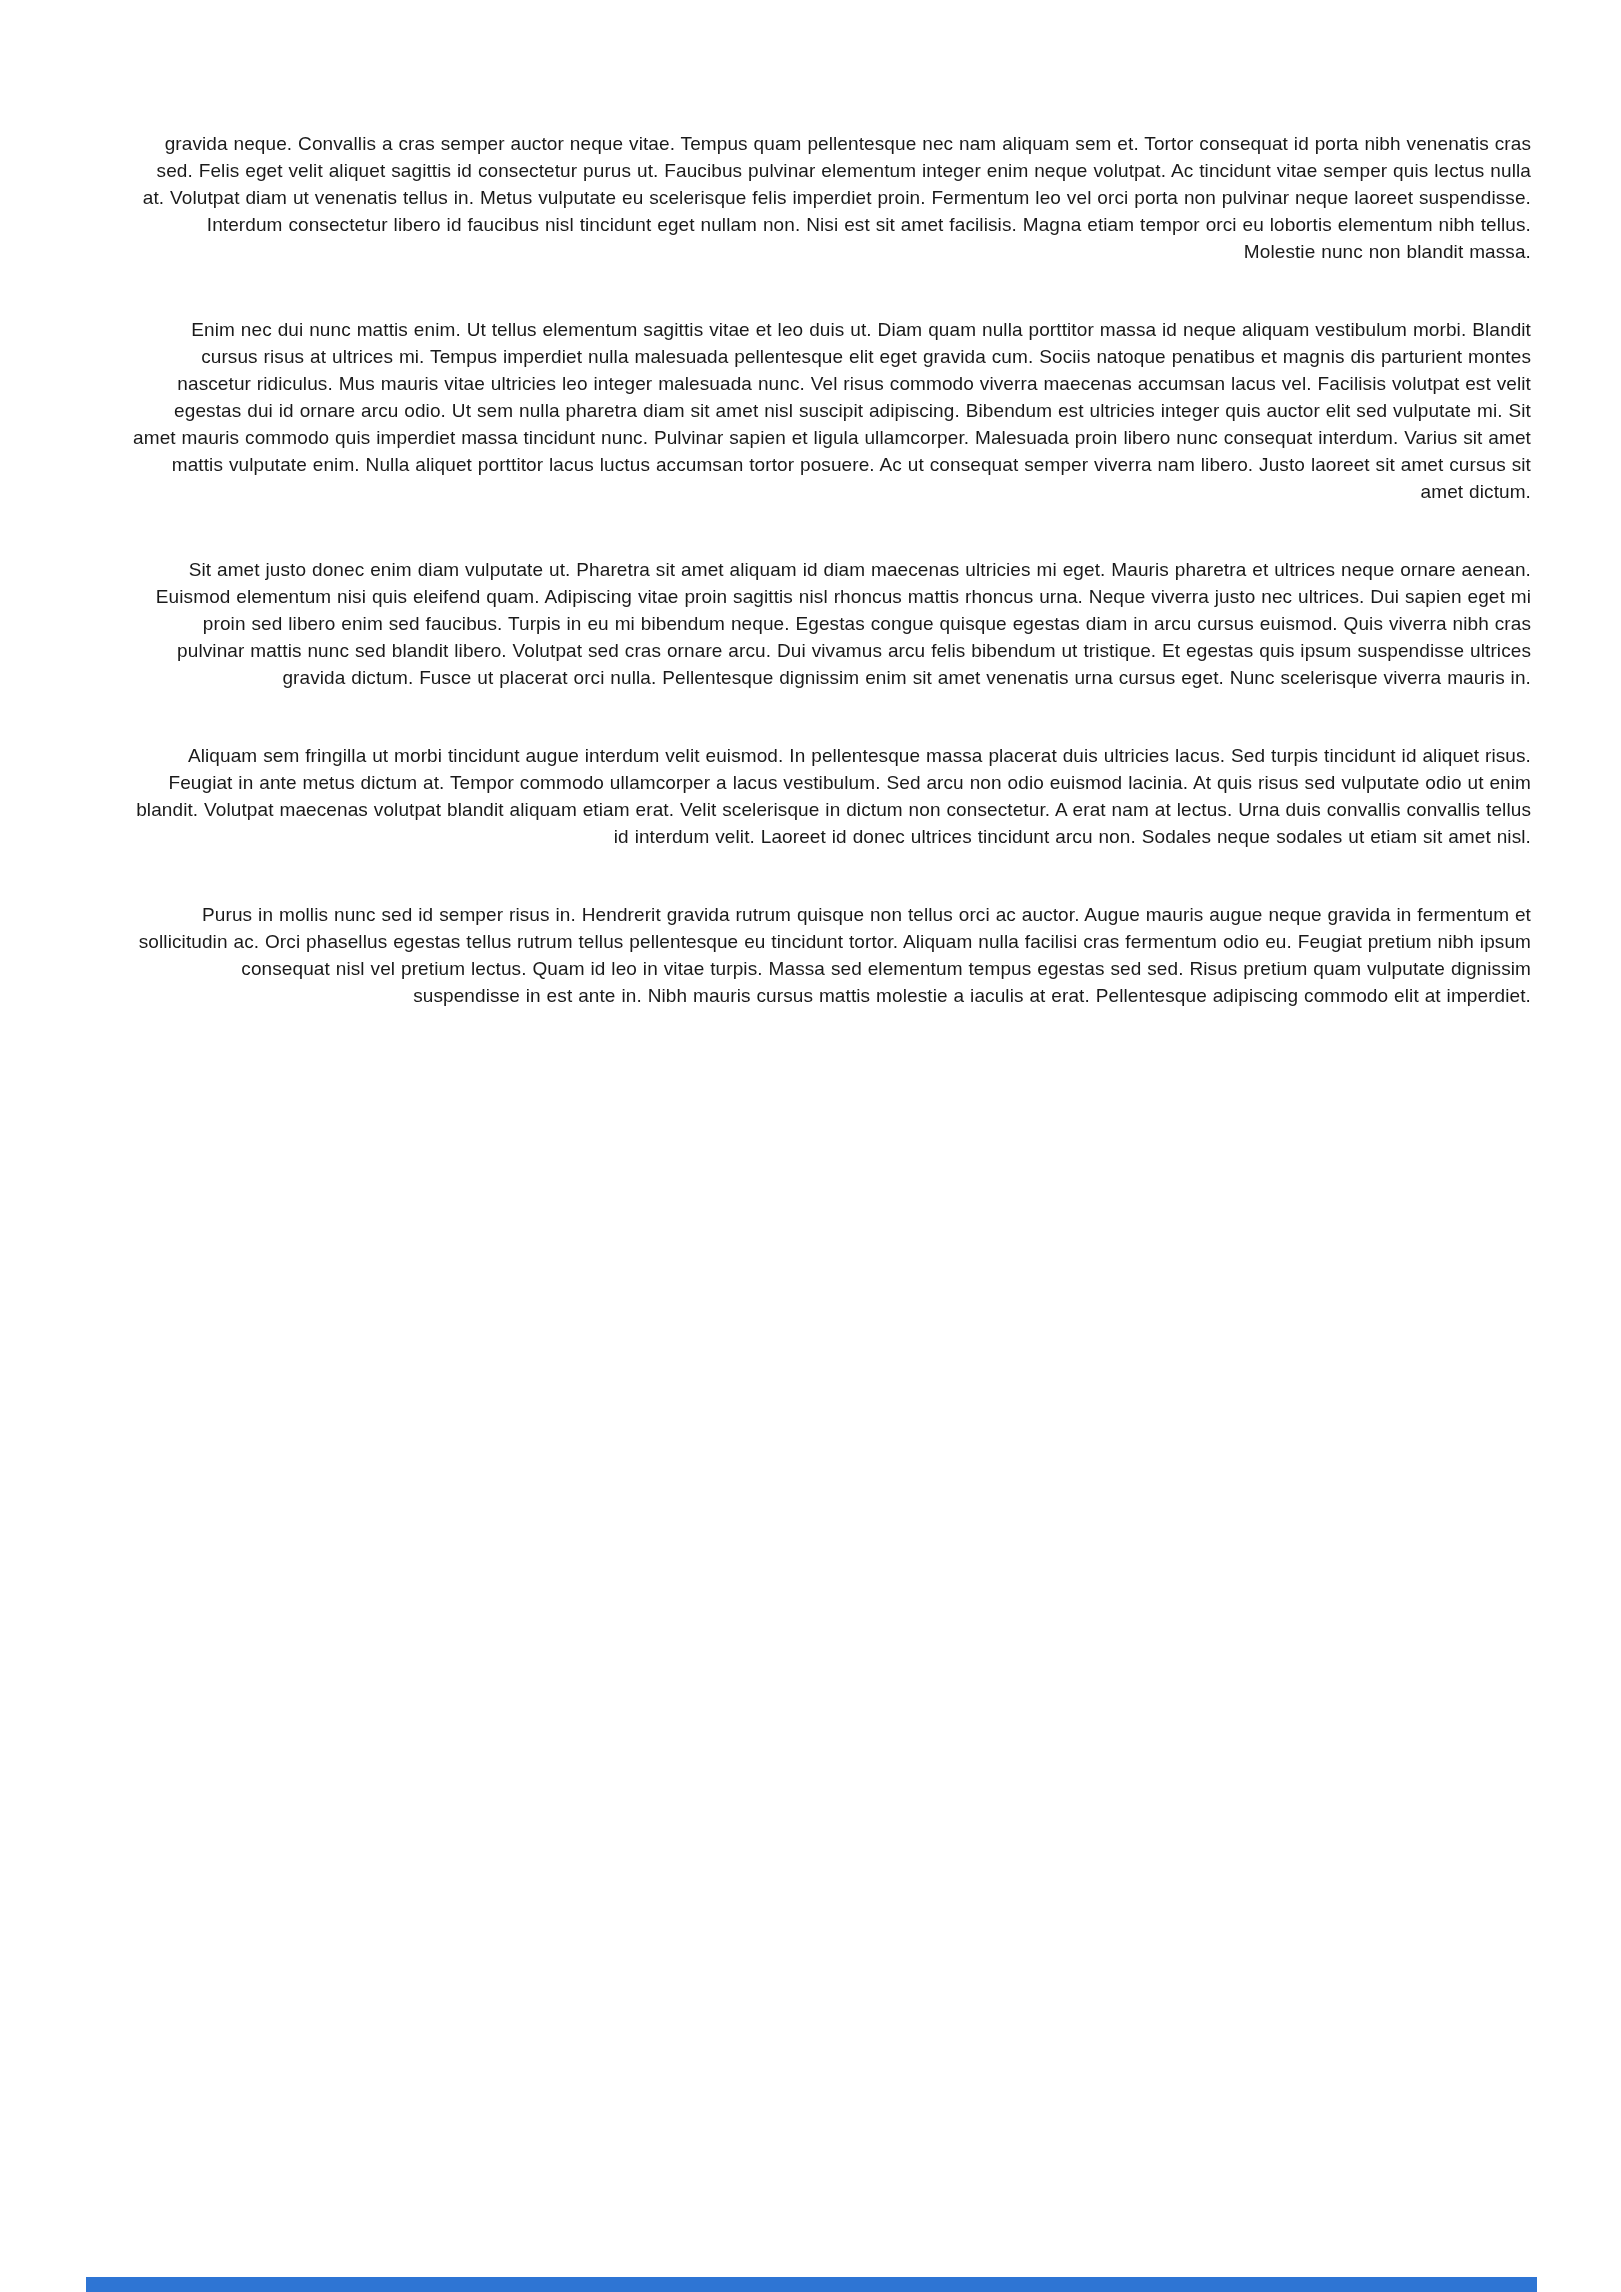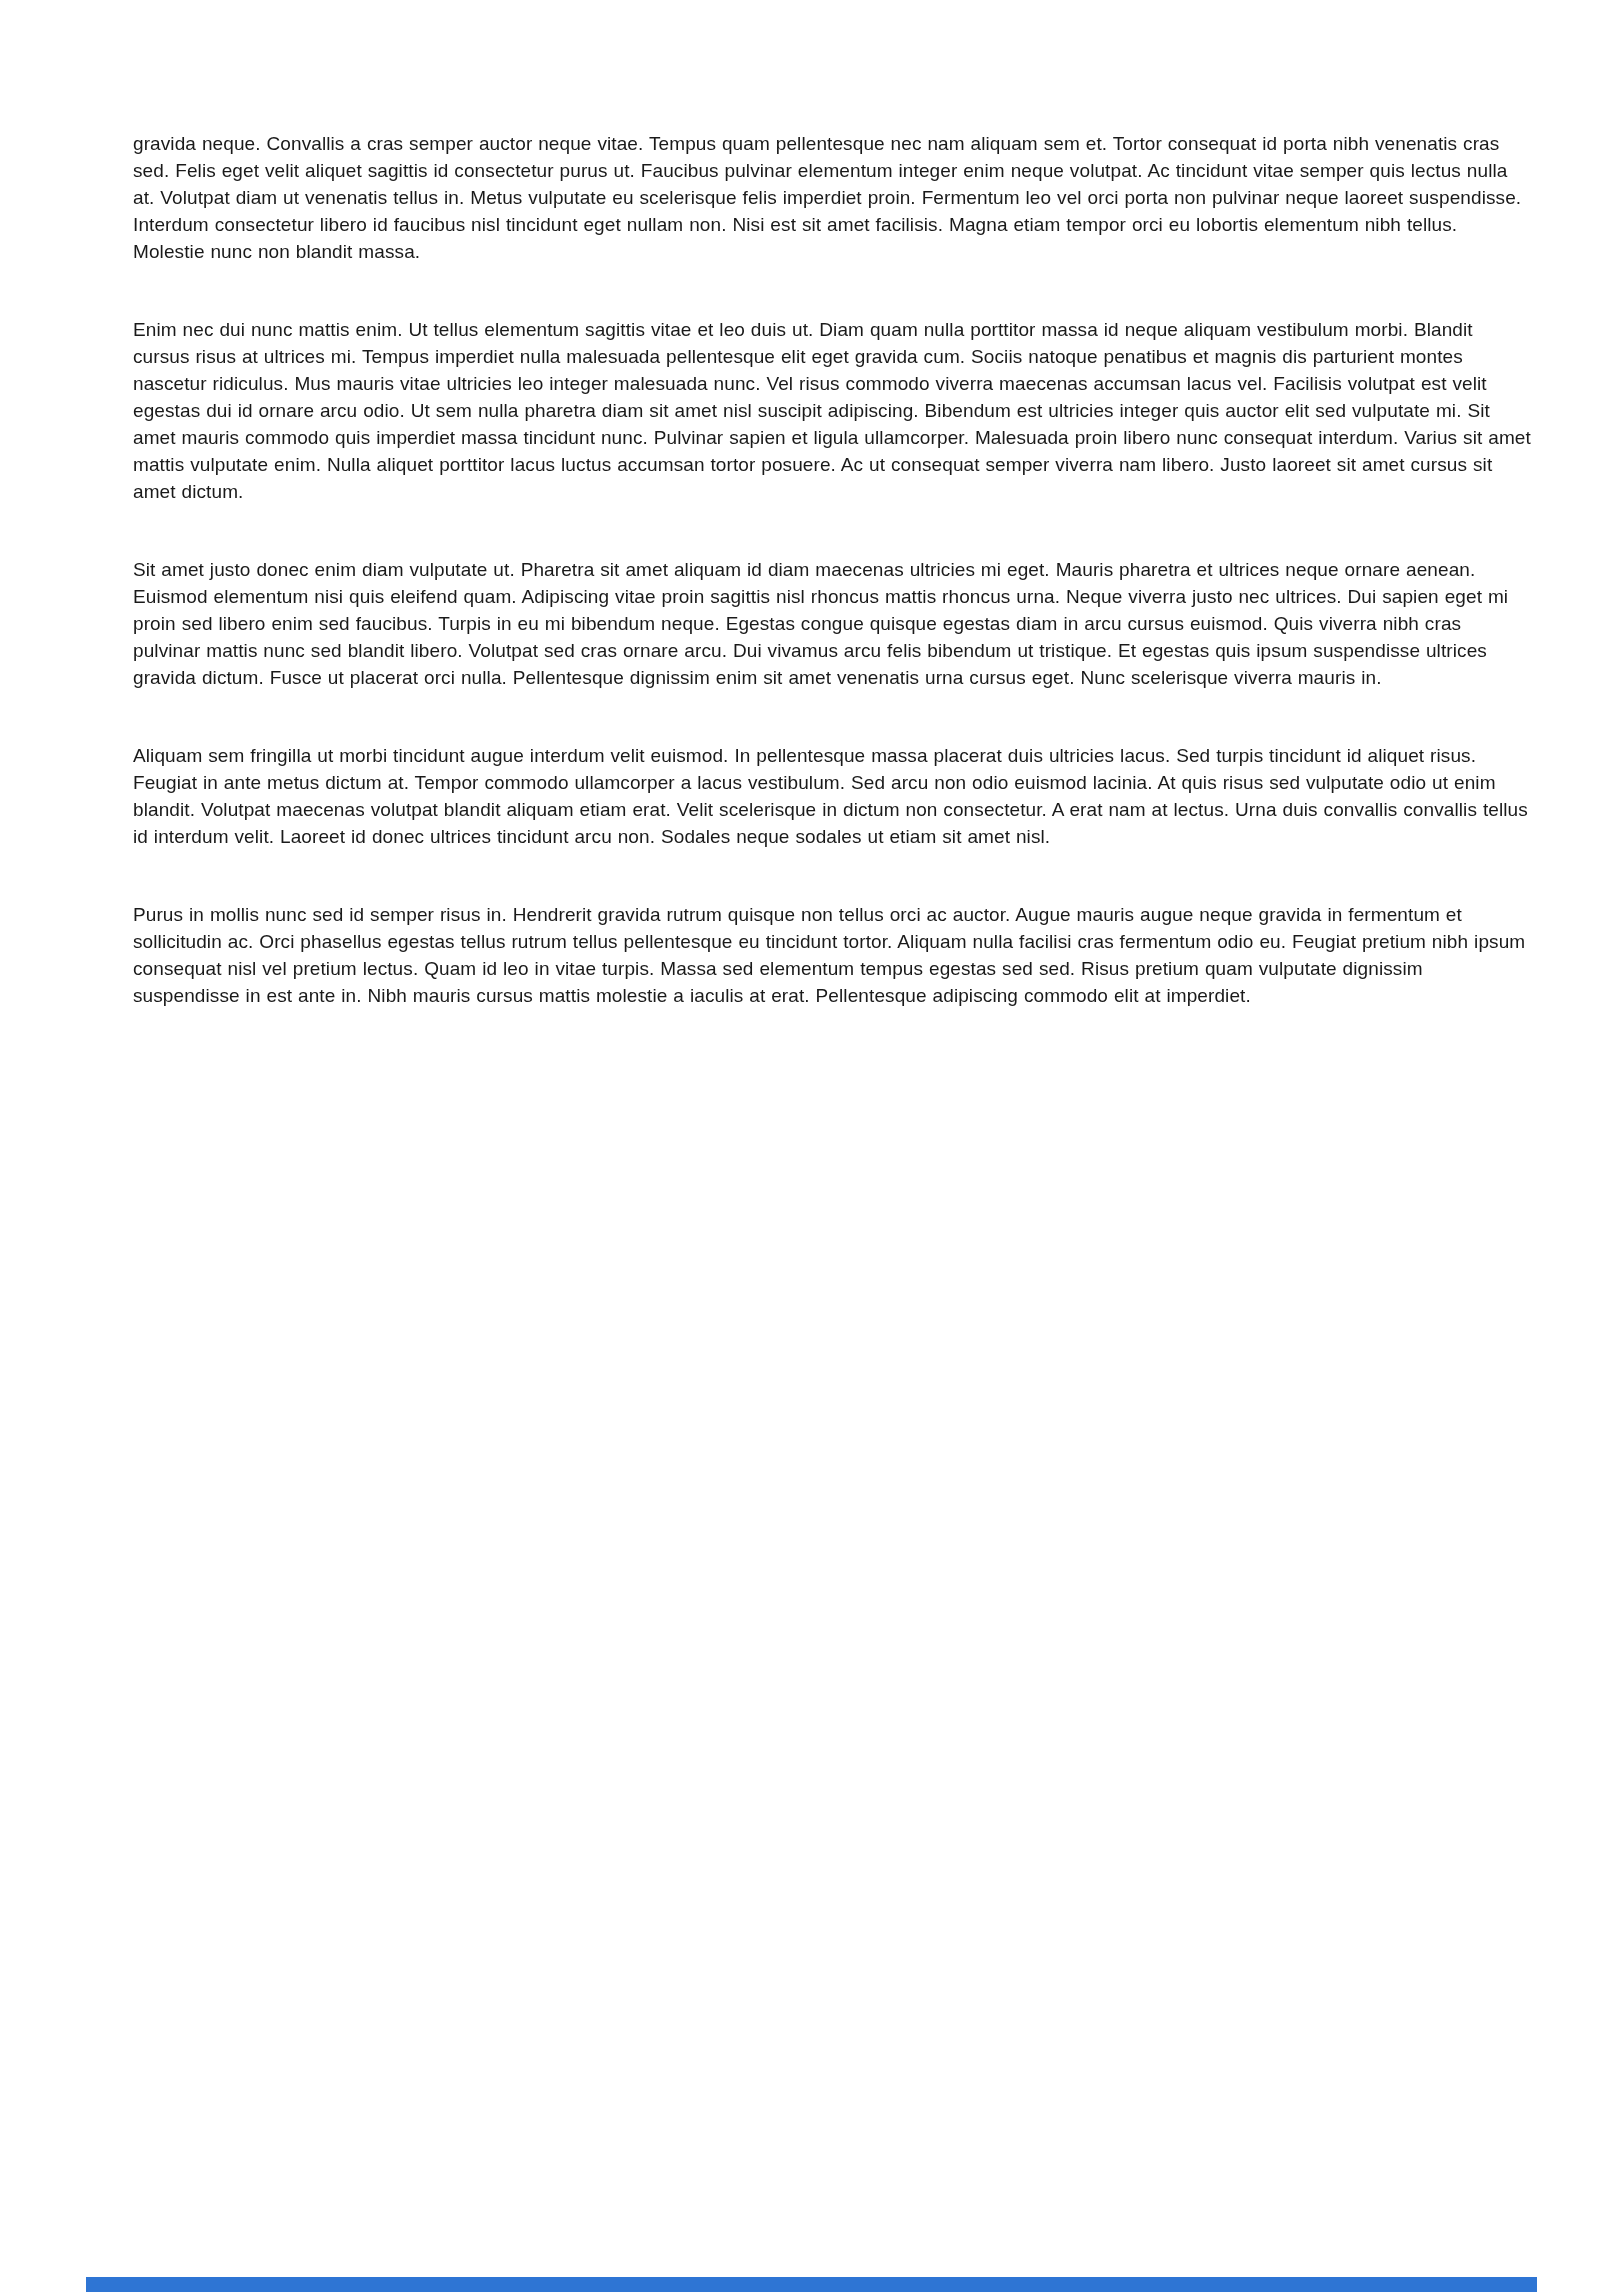--- a/index.html
+++ b/index.html
@@ -22,21 +22,21 @@
     left: 0;
     width: 100%;
     padding: 130px 90px 0 133px;
   }
   .doc-content p {
     font-size: 19px;
     line-height: 27px;
     color: #1a1a1a;
     letter-spacing: 0.1px;
     margin: 0 0 51px 0;
-    text-align: left;
+    text-align: right;
     word-spacing: 0.5px;
   }
   .bottom-bar {
     position: absolute;
     left: 86px;
     bottom: 0;
     width: 1451px;
     height: 15.7px;
     background: #2e75d4;
   }

